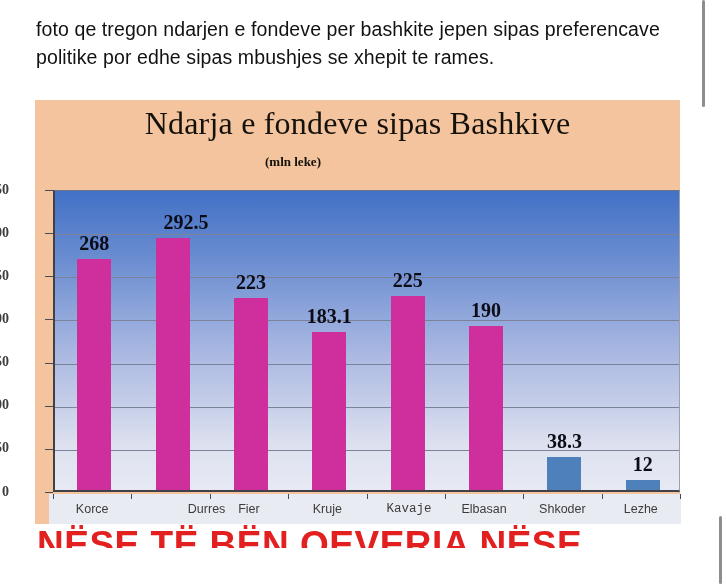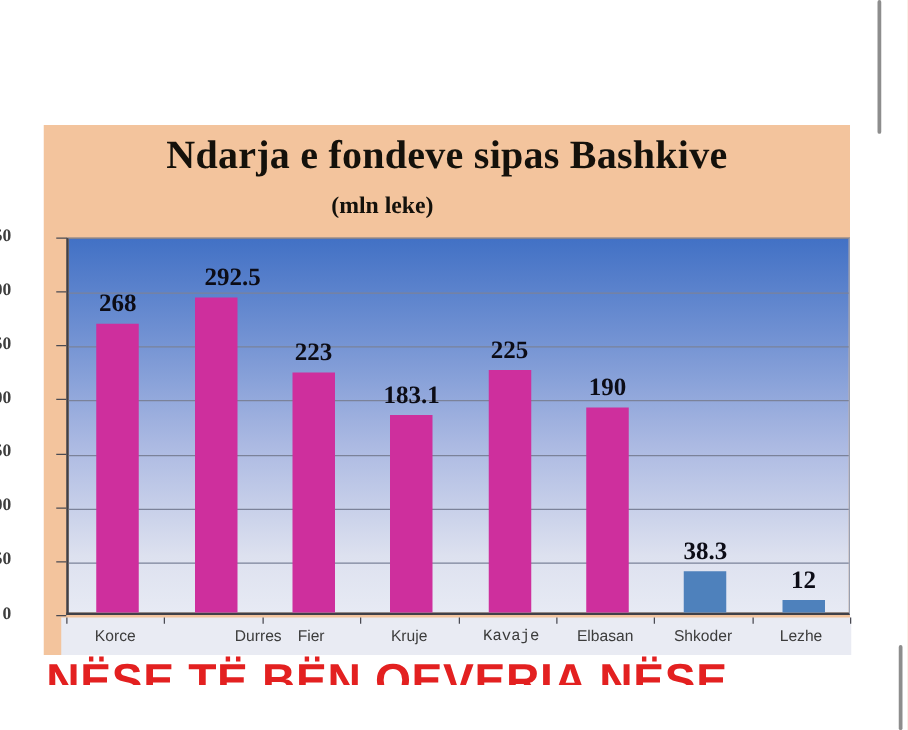--- a/index.html
+++ b/index.html
@@ -13,26 +13,26 @@
     font-size:19.5px; line-height:28px; color:#121212; letter-spacing:0.1px;
   }
   .vline { position:absolute; width:3px; background:#8d8d8d; border-radius:2px; }
   .vline-top { left:702px; top:0; height:107px; }
   .vline-bottom { left:719px; top:516px; height:68px; }
 
   .chart-crop { position:absolute; left:0; top:100px; width:726px; height:448px; overflow:hidden; }
   .panel { position:absolute; left:35px; top:0; width:645px; height:424px; background:#f3c49d; }
   .chart-title {
     position:absolute; left:0; right:0; top:5px; text-align:center;
-    font-family:"Liberation Serif","DejaVu Serif",serif; font-weight:bold;
+    font-family:"Liberation Serif","DejaVu Serif",serif; font-weight:normal;
     font-size:32px; color:#14110b; letter-spacing:0.2px;
   }
   .chart-sub {
     position:absolute; top:54px; font-family:"Liberation Serif","DejaVu Serif",serif;
-    font-weight:bold; font-size:19px; color:#14110b;
+    font-weight:bold; font-size:13px; color:#14110b;
   }
   .sub-unit { left:230px; }
   .sub-source { left:368px; }
 
   .plot {
     position:absolute; left:18px; top:90px; width:627px; height:302px;
     background:linear-gradient(180deg,#4271c5 0%,#6f90d2 25%,#abb9e2 55%,#dde1ef 85%,#e7eaf4 100%);
     border-top:1px solid #6e7486; border-right:1px solid #9aa0b0;
     border-left:2px solid #3f4048; border-bottom:2px solid #3f4048;
   }
@@ -59,20 +59,21 @@
     position:absolute; left:37px; top:424px; white-space:nowrap;
     font-size:37px; font-weight:800; letter-spacing:0.5px; color:#e32020;
     font-family:"Liberation Sans","DejaVu Sans",sans-serif;
   }
 </style>
 </head>
 <body>
 
 <div class="root">
 
+  <p class="intro">foto qe tregon ndarjen e fondeve per bashkite jepen sipas preferencave politike por edhe sipas mbushjes se xhepit te rames.</p>
 
   <div class="vline vline-top"></div>
   <div class="vline vline-bottom"></div>
 
   <div class="chart-crop">
     <div class="panel">
       <div class="chart-title">Ndarja e fondeve sipas Bashkive</div>
       <div class="chart-sub sub-unit">(mln leke)</div>
 
       <div class="plot" id="plot">

